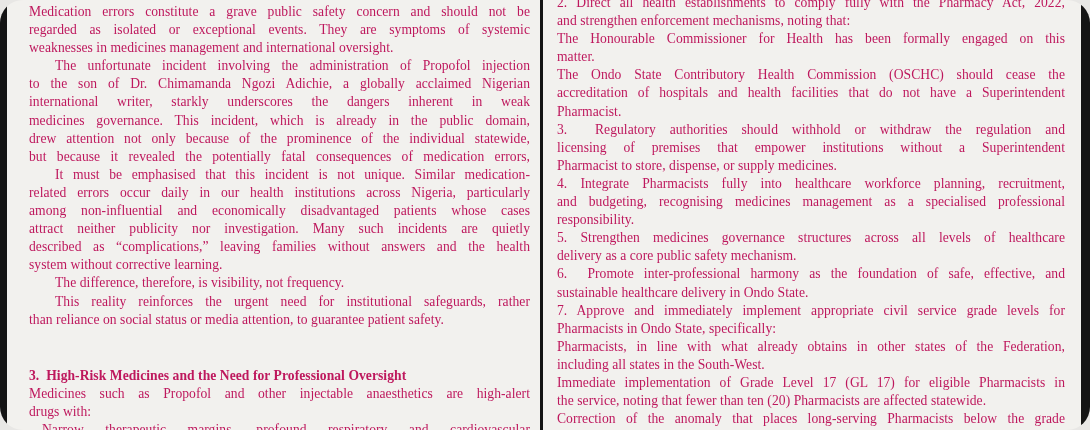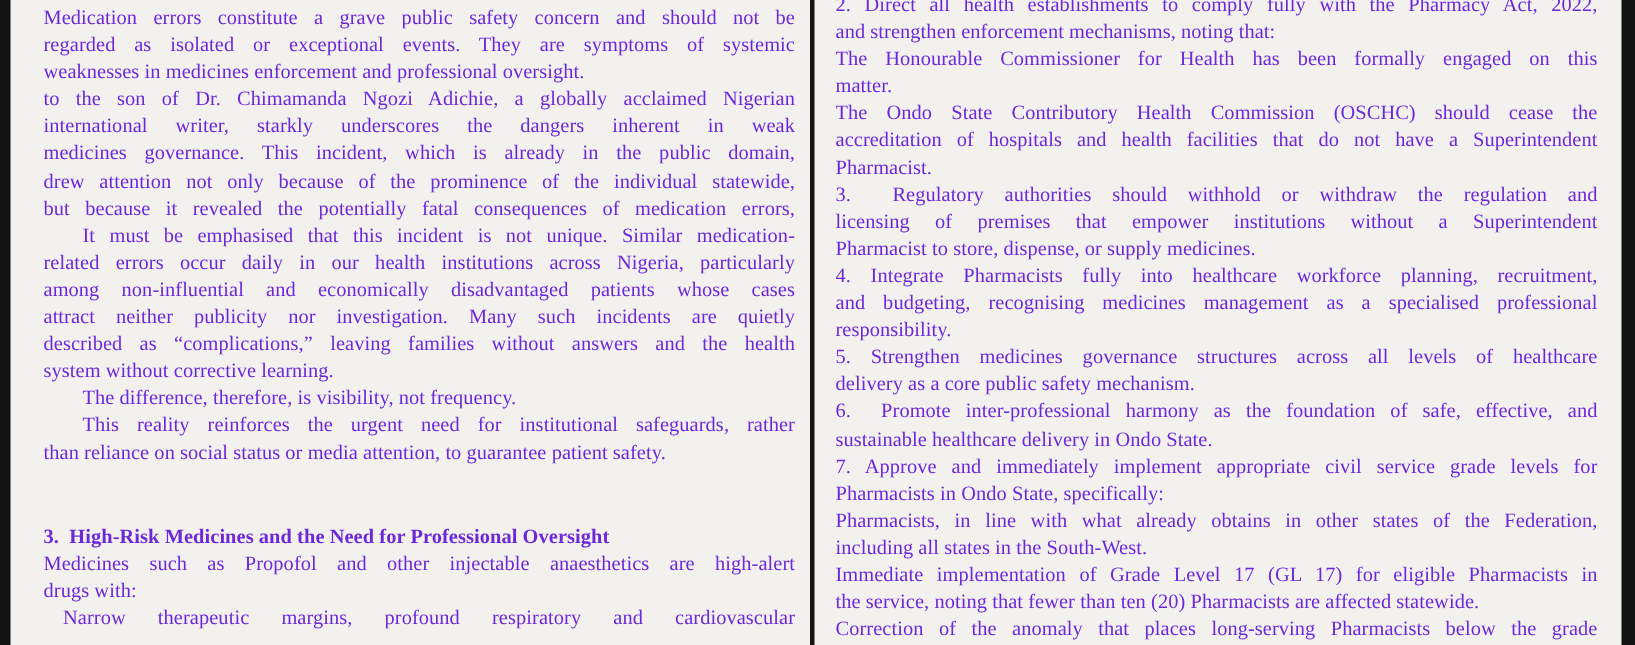--- a/index.html
+++ b/index.html
@@ -3,21 +3,22 @@
 <meta charset="utf-8">
 <style>
   html, body { margin: 0; padding: 0; background: #e8e7e5; }
   .page {
     position: relative;
     width: 1090px;
     height: 430px;
     background: #f2f1ee;
     overflow: hidden;
     font-family: "Liberation Serif", "DejaVu Serif", serif;
-    color: #6d28d9;
+    color: #be185d;
+    border-radius: 23px;
   }
   .edge {
     position: absolute;
     top: 0;
     height: 100%;
     background: #141414;
   }
   .edge-left  { left: 0;  width: 7px; }
   .edge-right { right: 0; width: 9px; }
   .divider    { left: 540px; width: 3px; }
@@ -41,21 +42,22 @@
   .line.ind13 { text-indent: 13px; }
 </style>
 </head>
 <body>
 
 <div class="page">
   <div class="edge edge-left"></div>
   <div class="col col-left">
       <div class="line">Medication errors constitute a grave public safety concern and should not be</div>
       <div class="line">regarded as isolated or exceptional events. They are symptoms of systemic</div>
-      <div class="line last">weaknesses in medicines enforcement and professional oversight.</div>
+      <div class="line last">weaknesses in medicines management and international oversight.</div>
+      <div class="line ind26">The unfortunate incident involving the administration of Propofol injection</div>
       <div class="line">to the son of Dr. Chimamanda Ngozi Adichie, a globally acclaimed Nigerian</div>
       <div class="line">international writer, starkly underscores the dangers inherent in weak</div>
       <div class="line">medicines governance. This incident, which is already in the public domain,</div>
       <div class="line">drew attention not only because of the prominence of the individual statewide,</div>
       <div class="line">but because it revealed the potentially fatal consequences of medication errors,</div>
       <div class="line ind26">It must be emphasised that this incident is not unique. Similar medication-</div>
       <div class="line">related errors occur daily in our health institutions across Nigeria, particularly</div>
       <div class="line">among non-influential and economically disadvantaged patients whose cases</div>
       <div class="line">attract neither publicity nor investigation. Many such incidents are quietly</div>
       <div class="line">described as “complications,” leaving families without answers and the health</div>

